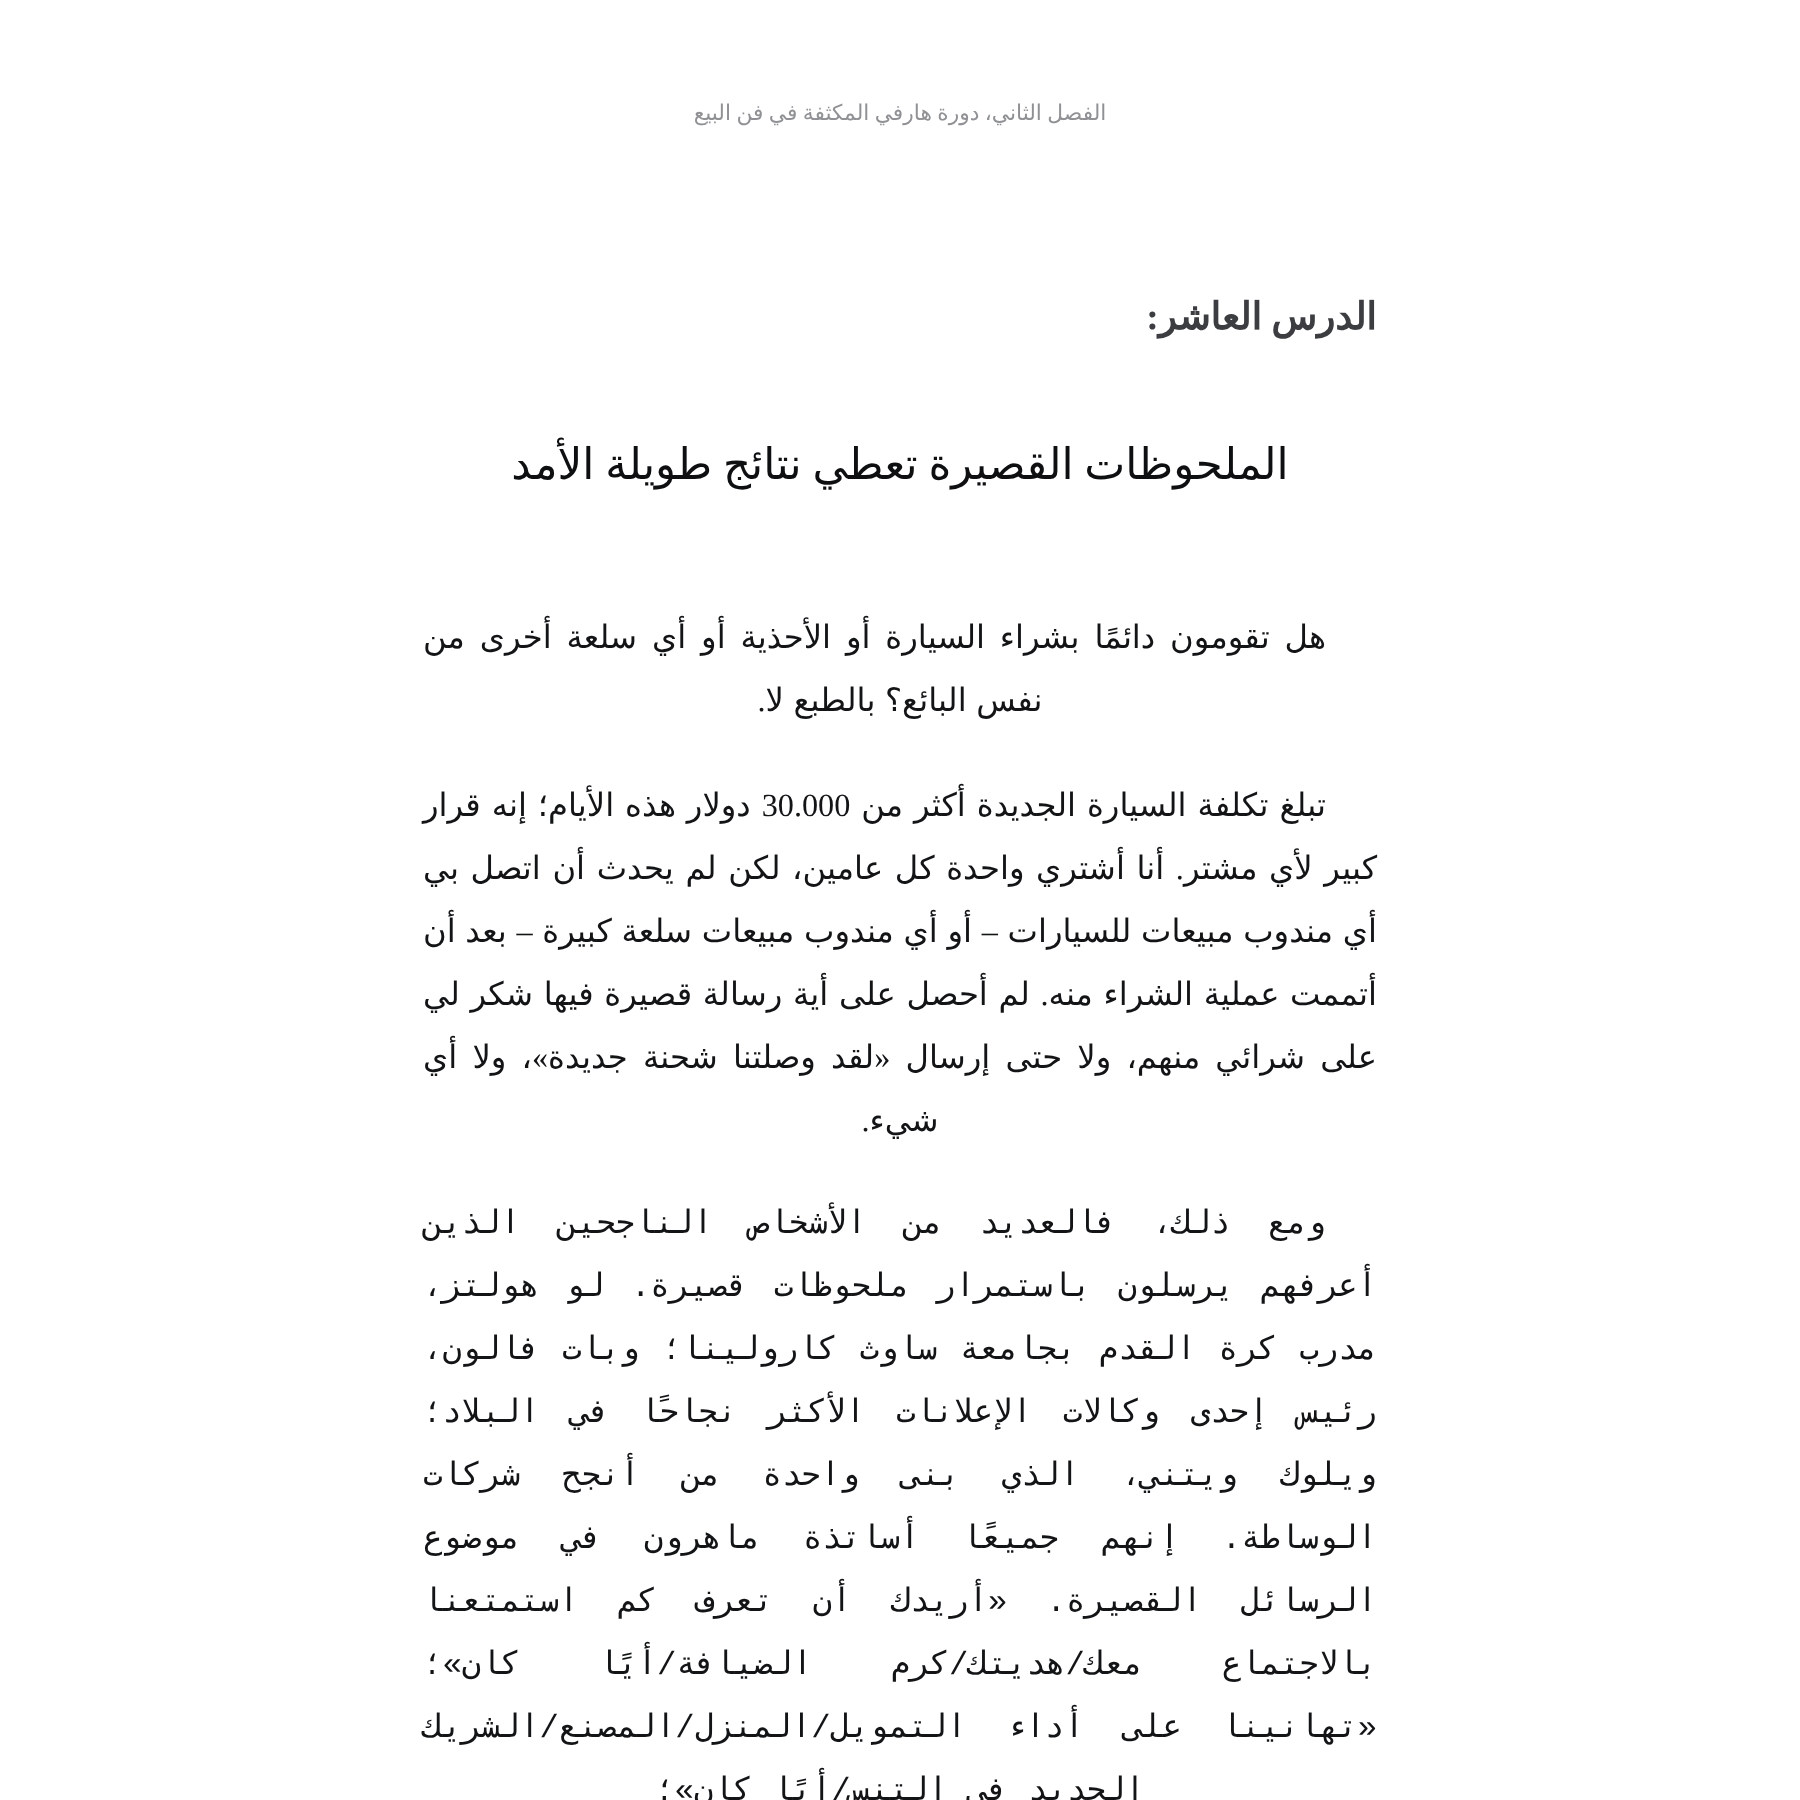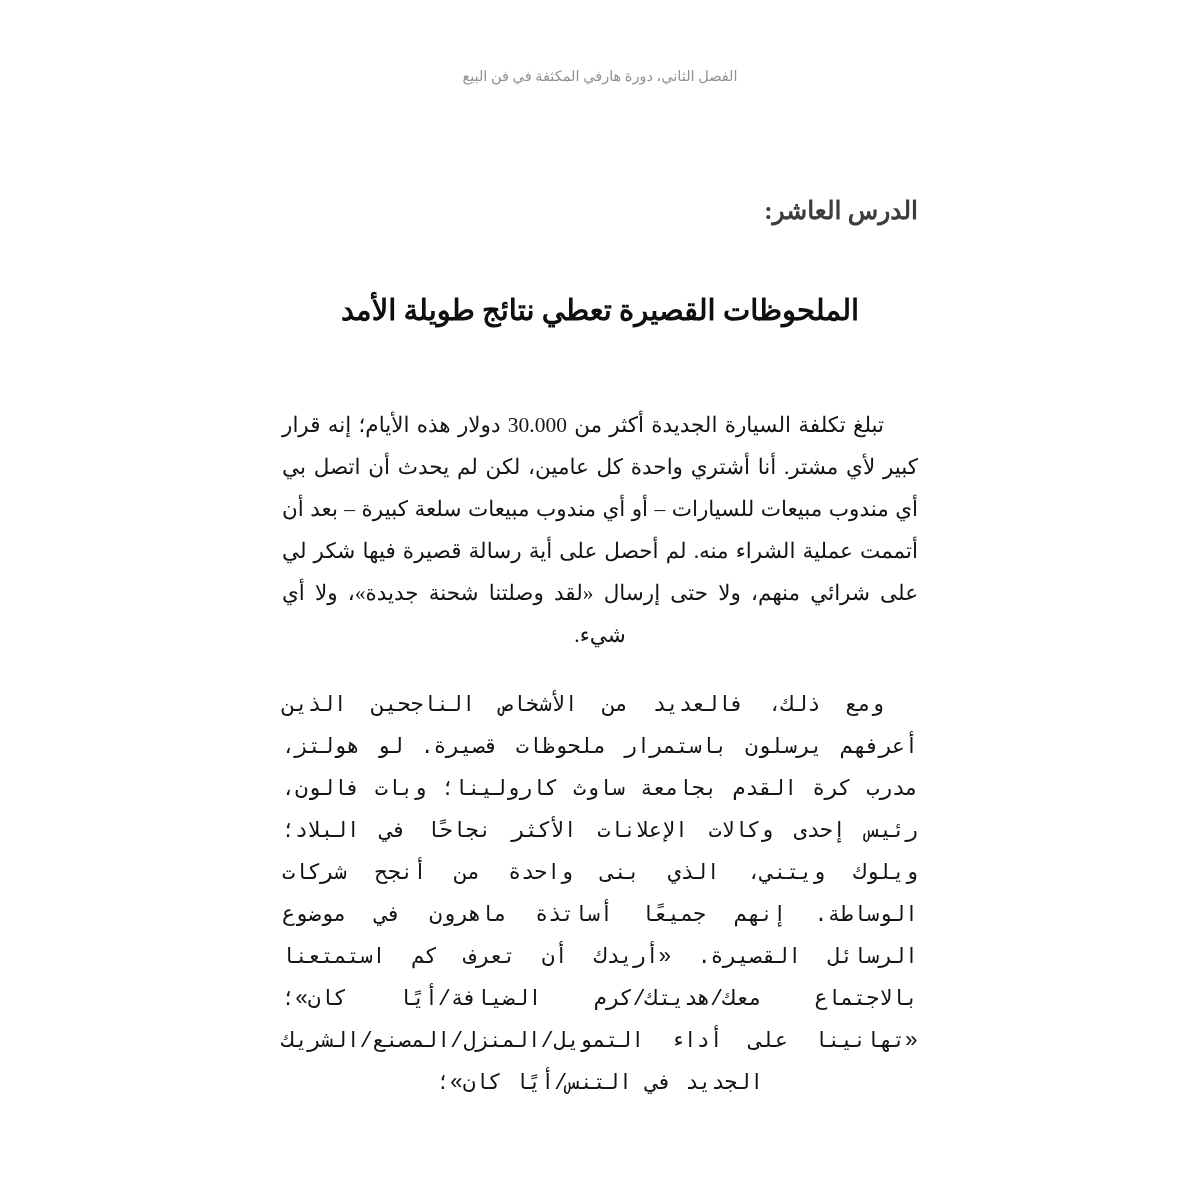--- a/index.html
+++ b/index.html
@@ -64,21 +64,21 @@
     unicode-bidi: isolate;
   }
 
   .lesson-title {
     position: absolute;
     top: 272px;
     left: 0;
     width: 636px;
     text-align: center;
     font-size: 29px;
-    font-weight: 700;
+    font-weight: 400;
     color: #0d0f11;
     line-height: 1.35;
     letter-spacing: 0px;
     direction: rtl;
     unicode-bidi: isolate;
   }
 
   .body-copy {
     position: absolute;
     top: 404px;
@@ -128,20 +128,21 @@
 
   <div class="running-head">الفصل الثاني، دورة هارفي المكثفة في فن البيع</div>
 
   <div class="content">
 
     <div class="lesson-label">الدرس العاشر:</div>
 
     <h1 class="lesson-title">الملحوظات القصيرة تعطي نتائج طويلة الأمد</h1>
 
     <div class="body-copy">
+      <p class="para p1">هل تقومون دائمًا بشراء السيارة أو الأحذية أو أي سلعة أخرى من نفس البائع؟ بالطبع لا.</p>
       <p class="para p2">تبلغ تكلفة السيارة الجديدة أكثر من 30.000 دولار هذه الأيام؛ إنه قرار كبير لأي مشتر. أنا أشتري واحدة كل عامين، لكن لم يحدث أن اتصل بي أي مندوب مبيعات للسيارات – أو أي مندوب مبيعات سلعة كبيرة – بعد أن أتممت عملية الشراء منه. لم أحصل على أية رسالة قصيرة فيها شكر لي على شرائي منهم، ولا حتى إرسال «لقد وصلتنا شحنة جديدة»، ولا أي شيء.</p>
       <p class="para p3">ومع ذلك، فالعديد من الأشخاص الناجحين الذين أعرفهم يرسلون باستمرار ملحوظات قصيرة. لو هولتز، مدرب كرة القدم بجامعة ساوث كارولينا؛ وبات فالون، رئيس إحدى وكالات الإعلانات الأكثر نجاحًا في البلاد؛ ويلوك ويتني، الذي بنى واحدة من أنجح شركات الوساطة. إنهم جميعًا أساتذة ماهرون في موضوع الرسائل القصيرة. «أريدك أن تعرف كم استمتعنا بالاجتماع معك/هديتك/كرم الضيافة/أيًا كان»؛ «تهانينا على أداء التمويل/المنزل/المصنع/الشريك الجديد في التنس/أيًا كان»؛</p>
     </div>
 
   </div>
 
 
 </div>
 
 </body></html>

